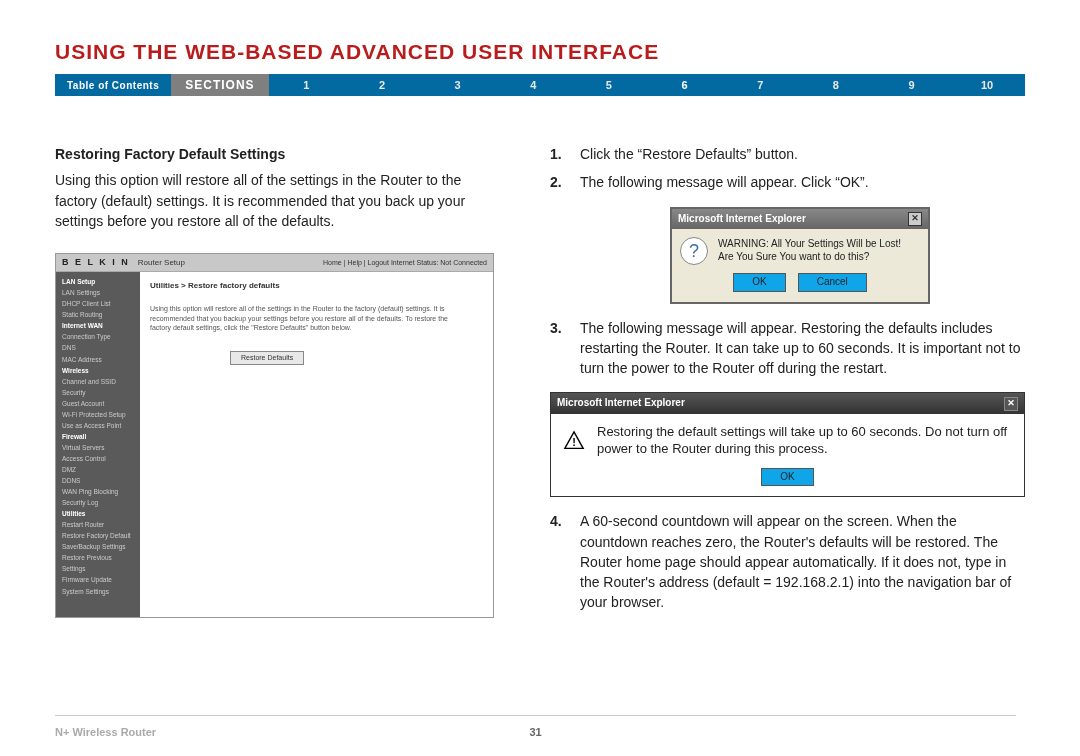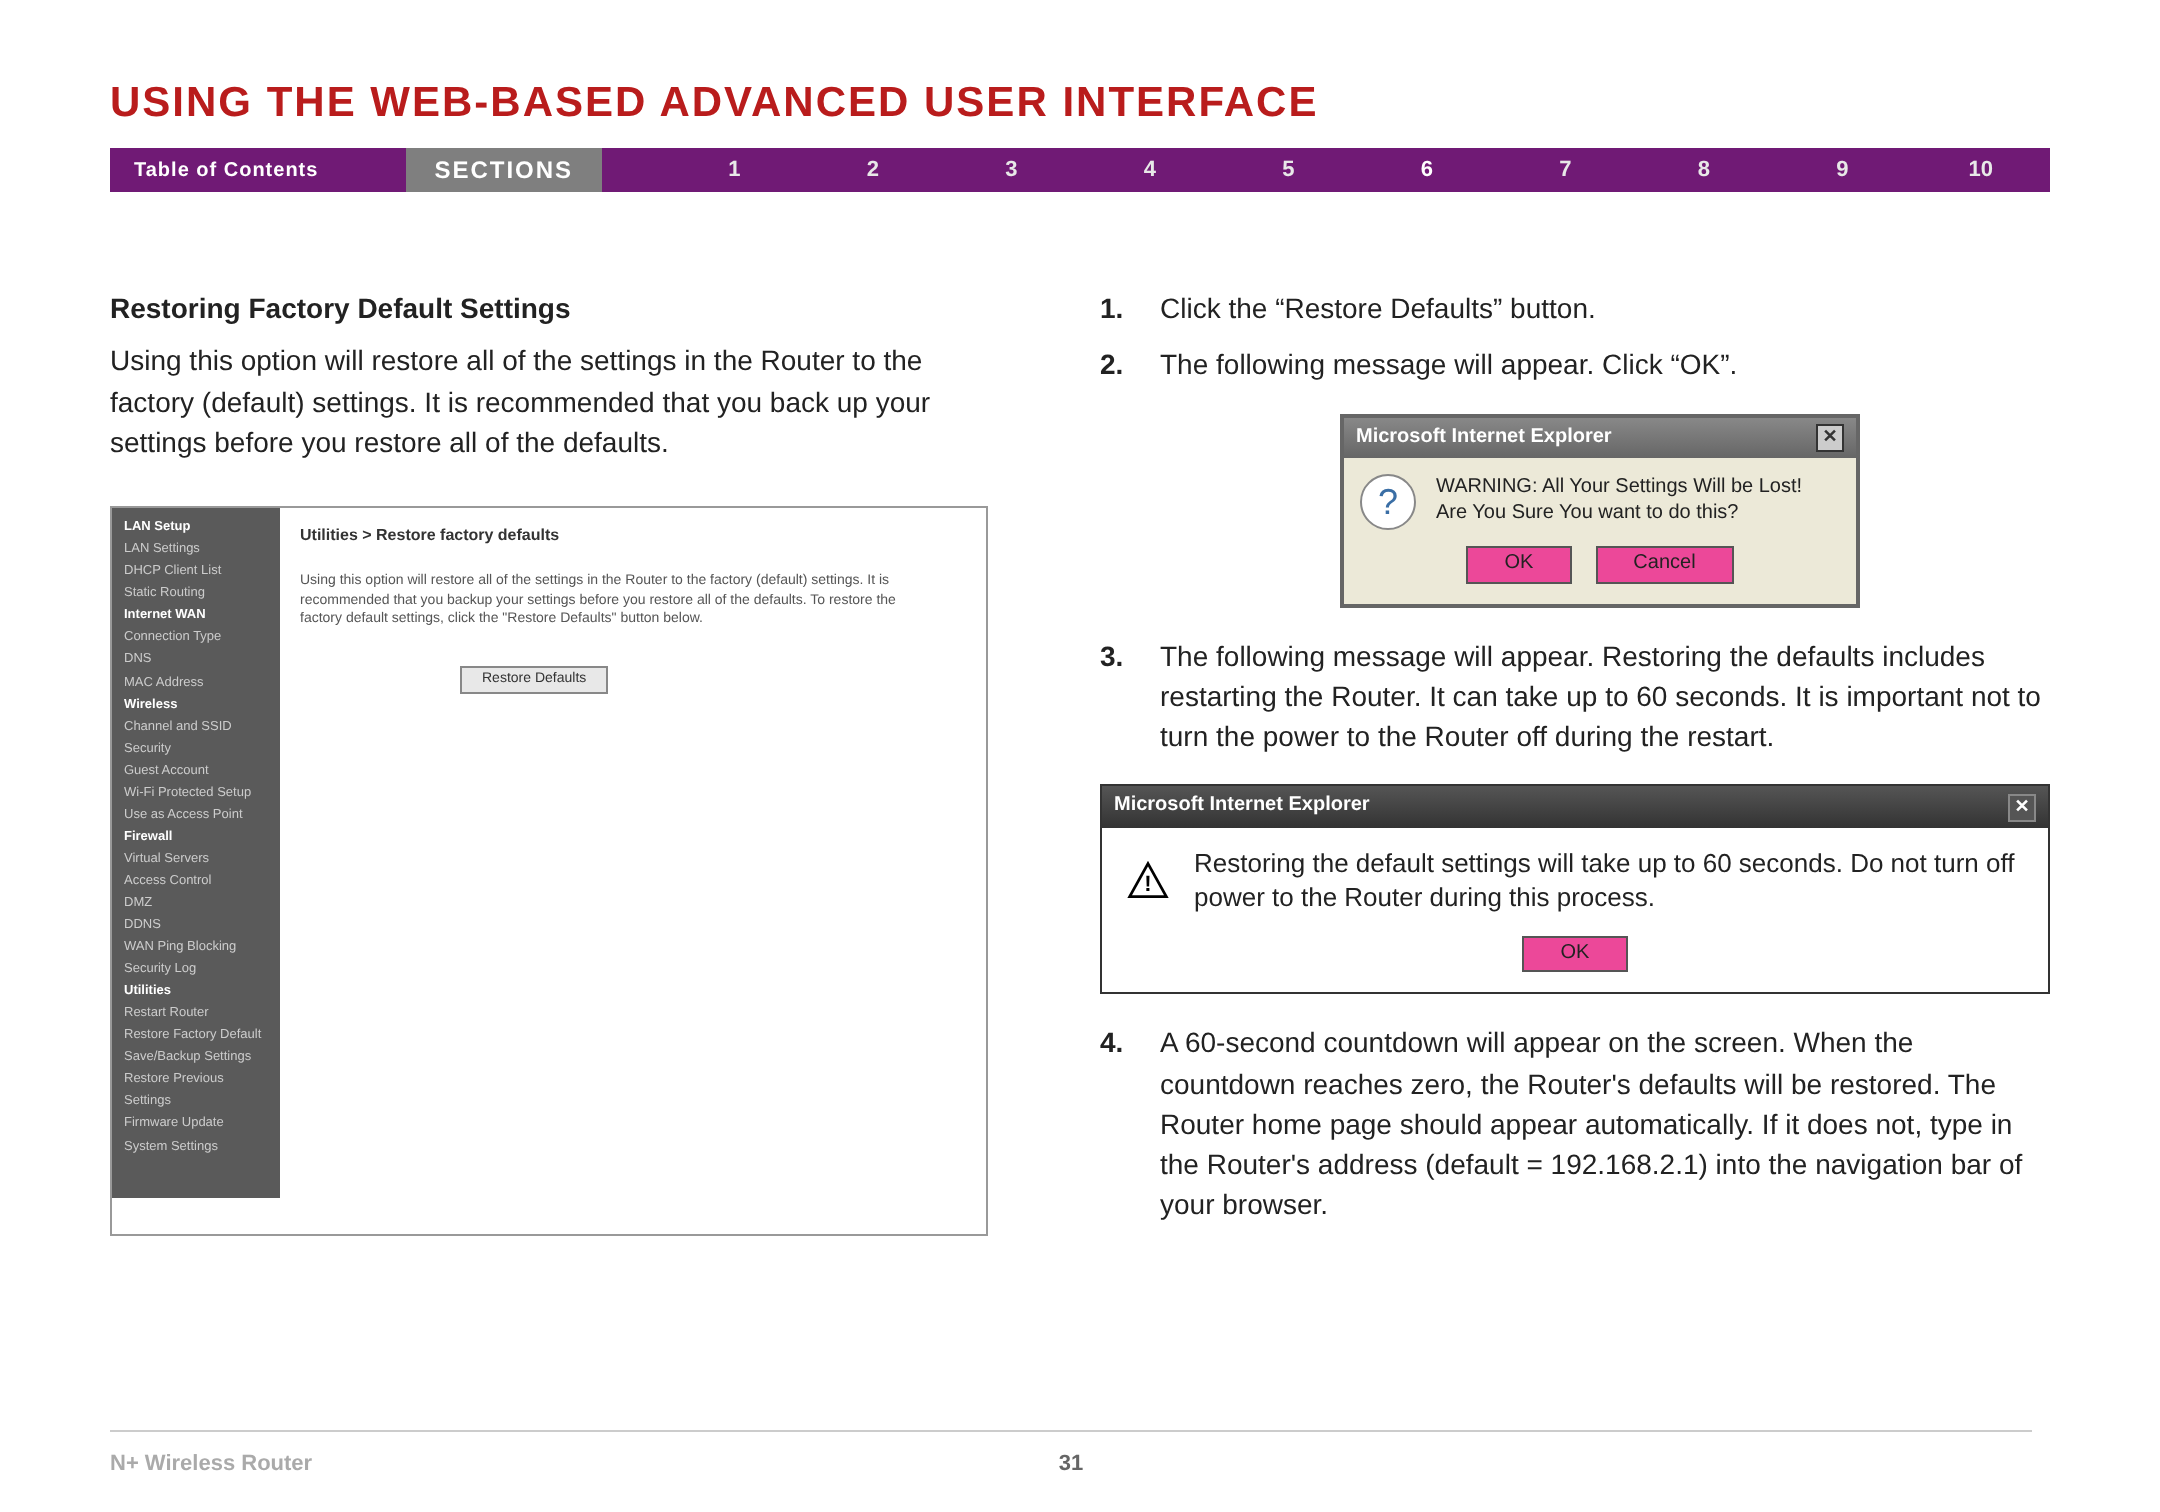--- a/index.html
+++ b/index.html
@@ -1,18 +1,18 @@
 <!DOCTYPE html>
 <html><head>
 <meta charset="utf-8">
 <style>
   * { margin:0; padding:0; box-sizing:border-box; }
   body { font-family: Arial, Helvetica, sans-serif; background:#fff; color:#222; width:1080px; height:756px; position:relative; padding:40px 55px 0 55px; }
   .title { font-size:21px; font-weight:bold; color:#b91c1c; letter-spacing:1px; margin-bottom:10px; }
-  .navbar { background:#701a75; height:22px; display:flex; align-items:center; font-size:10px; color:#fff; font-weight:bold;gap:32px; }
+  .navbar { background:#0369a1; height:22px; display:flex; align-items:center; font-size:10px; color:#fff; font-weight:bold; }
   .navbar .toc { padding:0 12px; letter-spacing:0.5px; }
   .navbar .sections { background:#7f7f7f; padding:0 14px; height:100%; display:flex; align-items:center; font-size:12px; letter-spacing:1px; }
   .navbar .nums { flex:1; display:flex; }
   .navbar .nums span { flex:1; text-align:center; color:#e8e8e8; font-size:11px; }
   .navbar .nums span.active { color:#fff; font-weight:bold; }
   .columns { display:flex; gap:56px; margin-top:48px; }
   .col { flex:1; font-size:14px; line-height:1.45; }
   .col h2 { font-size:14px; font-weight:bold; margin-bottom:6px; }
   .col p { margin-bottom:12px; }
   .step { display:flex; gap:12px; margin-bottom:8px; }
@@ -34,21 +34,21 @@
   .router-btn { display:inline-block; border:1px solid #888; background:#e8e8e8; padding:1px 10px; font-size:7px; margin-left:80px; }
 
   
   .dlg1 { border:2px solid #666; width:260px; margin:14px 0 14px 120px; font-size:10px; }
   .dlg1-title { background:linear-gradient(#888,#666); color:#fff; font-weight:bold; padding:3px 6px; display:flex; align-items:center; font-size:10px; }
   .dlg1-title .x { margin-left:auto; border:1px solid #333; background:#ccc; width:14px; height:14px; display:flex; align-items:center; justify-content:center; font-size:9px; color:#333; }
   .dlg1-body { display:flex; padding:8px; gap:10px; background:#ece9d8; align-items:flex-start; }
   .qicon { width:28px; height:28px; border:1px solid #888; border-radius:50%; display:flex; align-items:center; justify-content:center; font-size:18px; color:#3a6ea5; background:#fff; flex-shrink:0; }
   .dlg1-body .msg { font-size:10px; line-height:1.3; }
   .dlg1-btns { display:flex; gap:12px; justify-content:center; padding:0 8px 10px; background:#ece9d8; }
-  .winbtn { border:1px solid #555; background:#ec4899; padding:1px 18px; font-size:10px; }
+  .winbtn { border:1px solid #555; background:#0ea5e9; padding:1px 18px; font-size:10px; }
 
   
   .dlg2 { border:1px solid #333; width:475px; margin:14px 0 14px 0; font-size:10px; }
   .dlg2-title { background:linear-gradient(#555,#333); color:#fff; font-weight:bold; padding:3px 6px; display:flex; align-items:center; font-size:10px; }
   .dlg2-title .x { margin-left:auto; border:1px solid #888; background:#555; width:14px; height:14px; display:flex; align-items:center; justify-content:center; font-size:9px; color:#fff; }
   .dlg2-body { display:flex; padding:10px 12px; gap:12px; background:#fff; align-items:center; }
   .warnicon { width:22px; height:22px; display:flex; align-items:center; justify-content:center; flex-shrink:0; }
   .warnicon svg { width:22px; height:22px; }
   .dlg2-body .msg { font-size:13px; line-height:1.3; }
   .dlg2-btns { display:flex; justify-content:center; padding:0 8px 10px; background:#fff; }
@@ -77,20 +77,25 @@
       <span>10</span>
     </div>
 </div>
 
 <div class="columns">
   <div class="col">
     <h2>Restoring Factory Default Settings</h2>
     <p>Using this option will restore all of the settings in the Router to the factory (default) settings. It is recommended that you back up your settings before you restore all of the defaults.</p>
 
     <div class="router-shot">
+      <div class="router-top">
+        <span class="router-logo">B E L K I N</span>
+        <span class="router-sub">Router Setup</span>
+        <span class="router-right">Home | Help | Logout    Internet Status: Not Connected</span>
+      </div>
       <div class="router-body">
         <div class="router-side" id="rside">
             <div class="hd">LAN Setup</div>
             <div>LAN Settings</div>
             <div>DHCP Client List</div>
             <div>Static Routing</div>
             <div class="hd">Internet WAN</div>
             <div>Connection Type</div>
             <div>DNS</div>
             <div>MAC Address</div>

